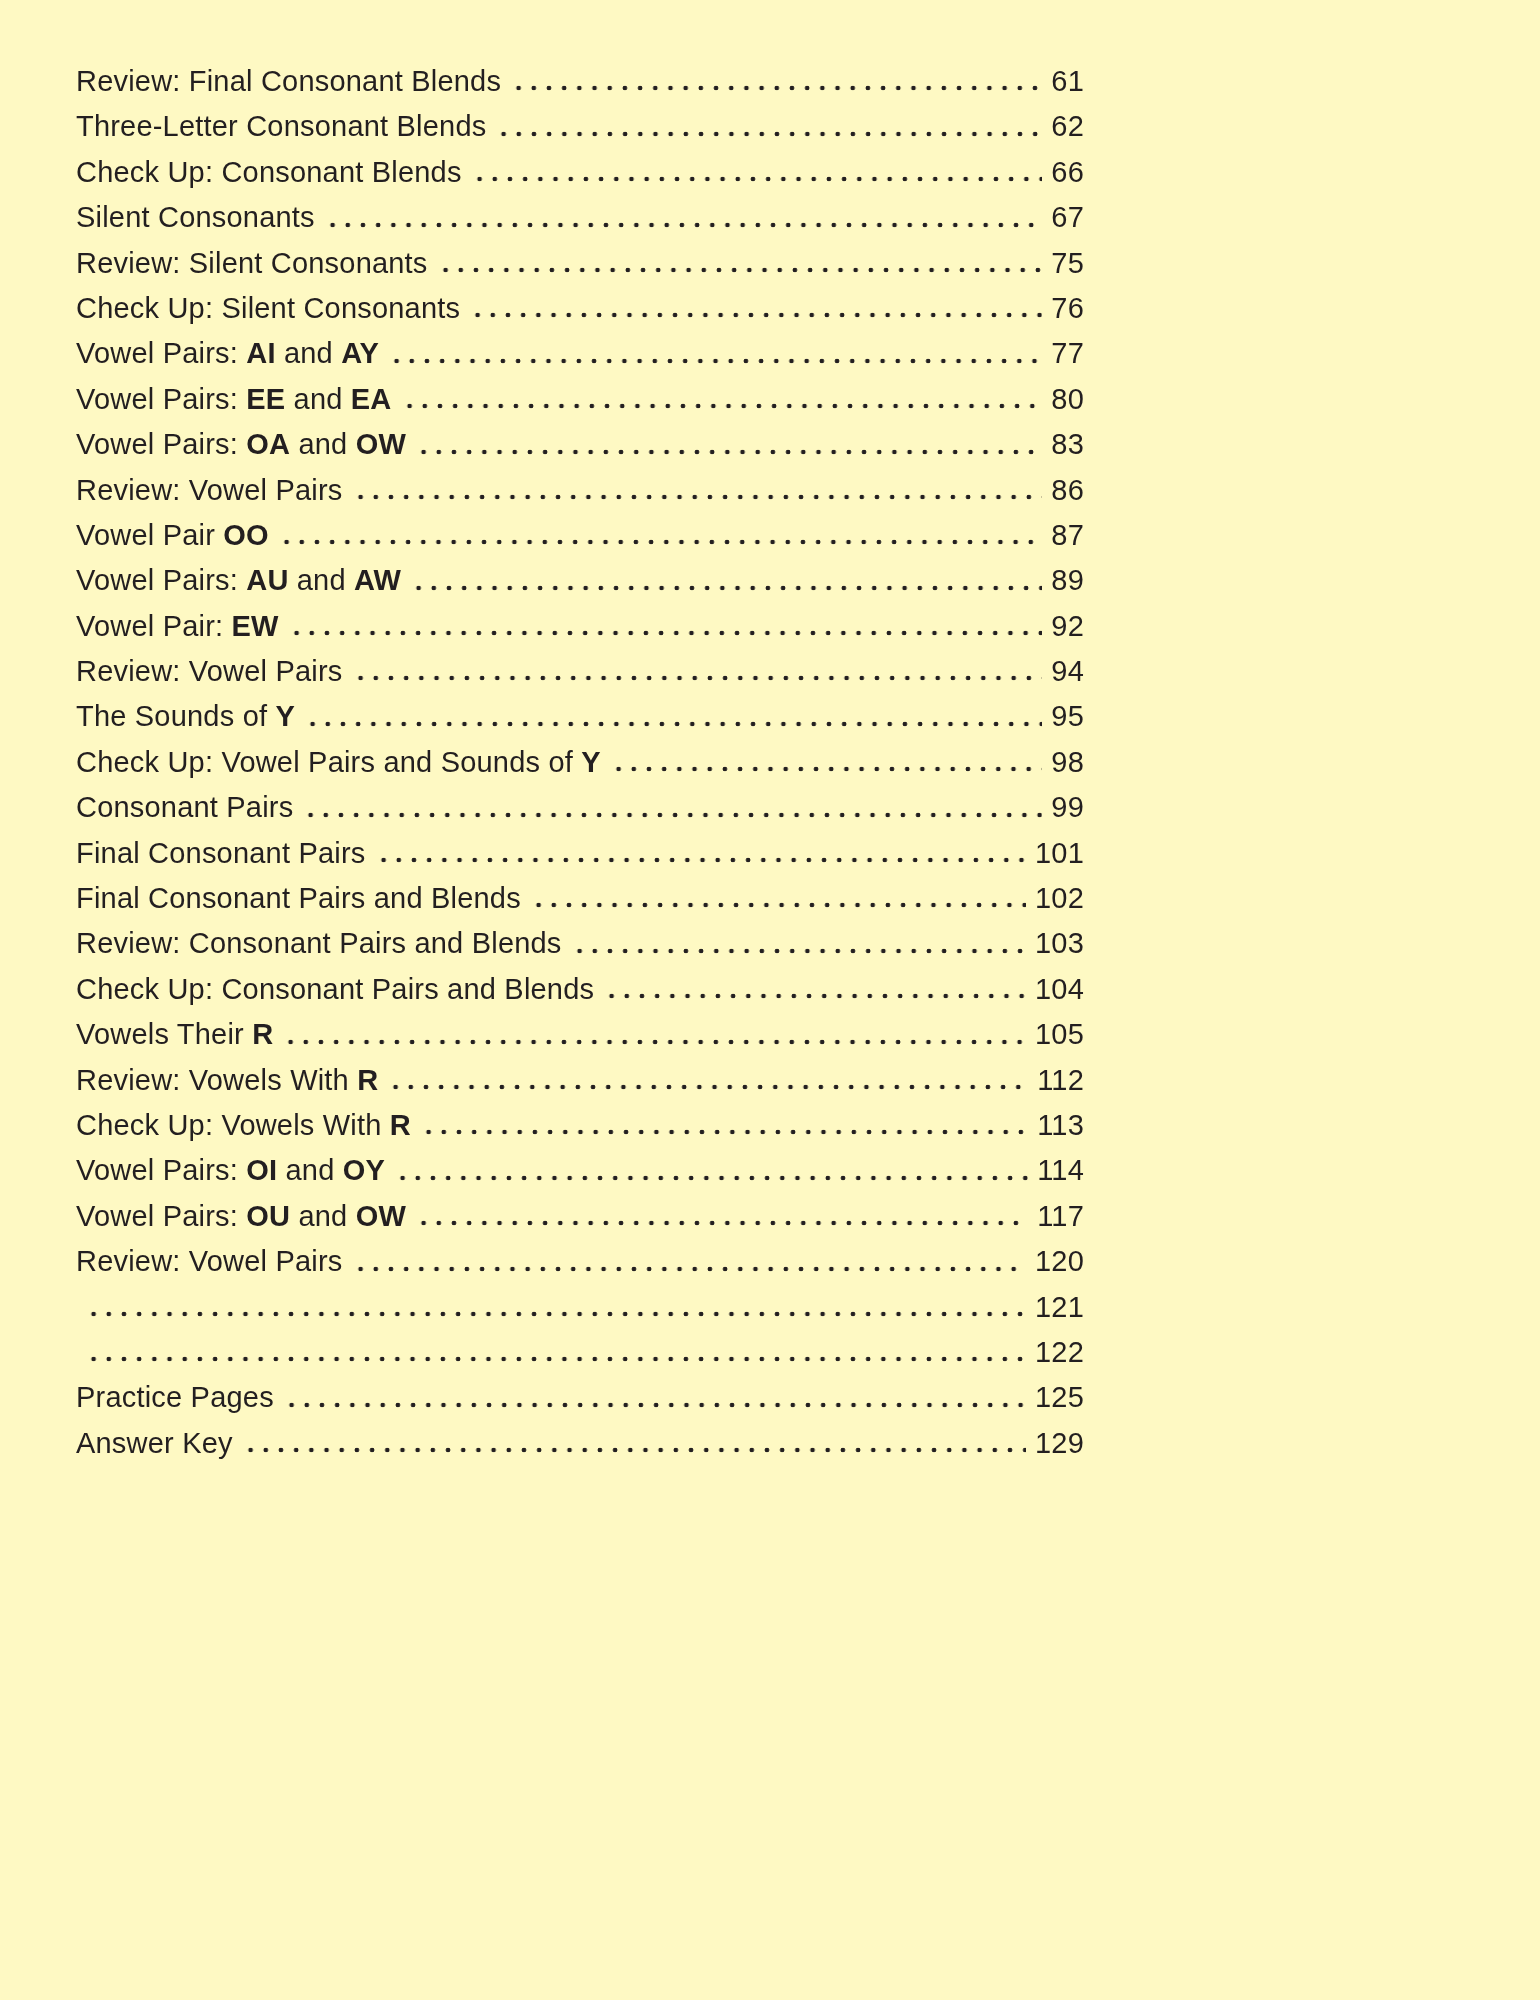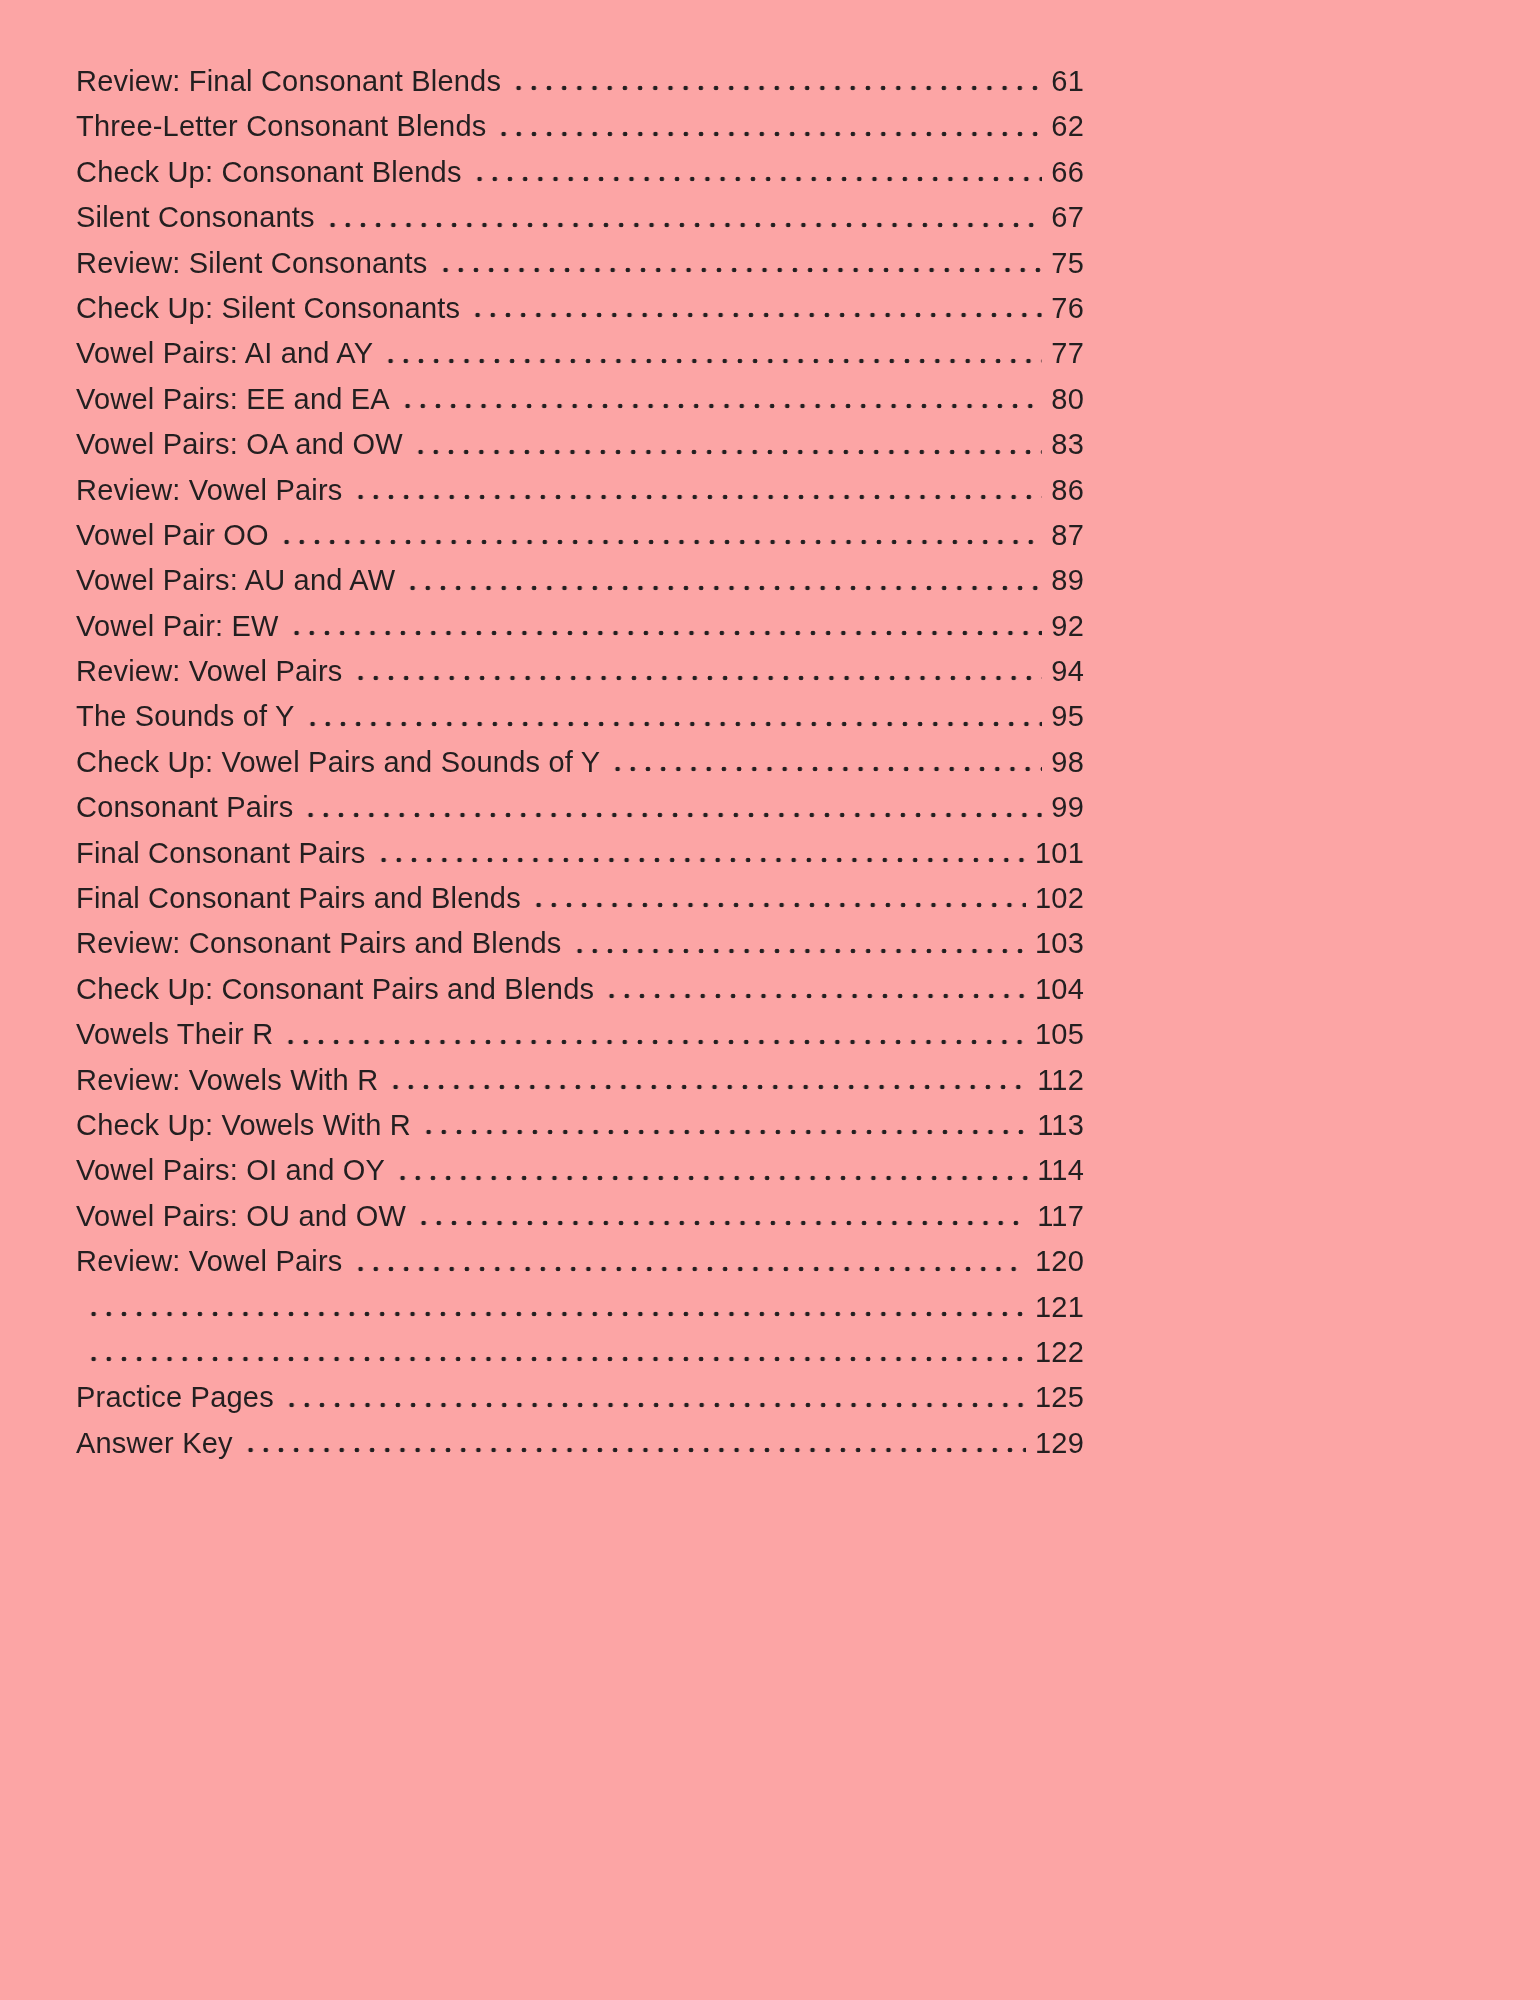--- a/index.html
+++ b/index.html
@@ -3,37 +3,37 @@
 <meta charset="utf-8">
 <style>
   * { box-sizing: border-box; margin: 0; padding: 0; }
   html, body { background: #ffffff; }
   body { font-family: "Liberation Sans", sans-serif; }
 
   .page {
     position: relative;
     width: 1540px;
     height: 2000px;
-    background: #fca5a5;
+    background: #fef9c3;
     color: #231f20;
     padding: 59px 456px 0 76px;
     overflow: hidden;
   }
 
   .toc-row {
     display: flex;
     align-items: baseline;
     height: 45.4px;
     line-height: 45.4px;
     font-size: 29px;
     letter-spacing: 0.2px;
   }
 
   .toc-title { white-space: nowrap; flex: 0 0 auto; }
-  .toc-title .b { font-weight: normal; }
+  .toc-title .b { font-weight: bold; }
 
   .leader {
     flex: 1 1 auto;
     align-self: stretch;
     min-width: 18px;
     margin: 0 9px 0 10px;
     background-image: radial-gradient(circle, #231f20 2px, rgba(0,0,0,0) 2.6px);
     background-size: 15.2px 6px;
     background-repeat: repeat-x;
     background-position: left 0 bottom 13px;

